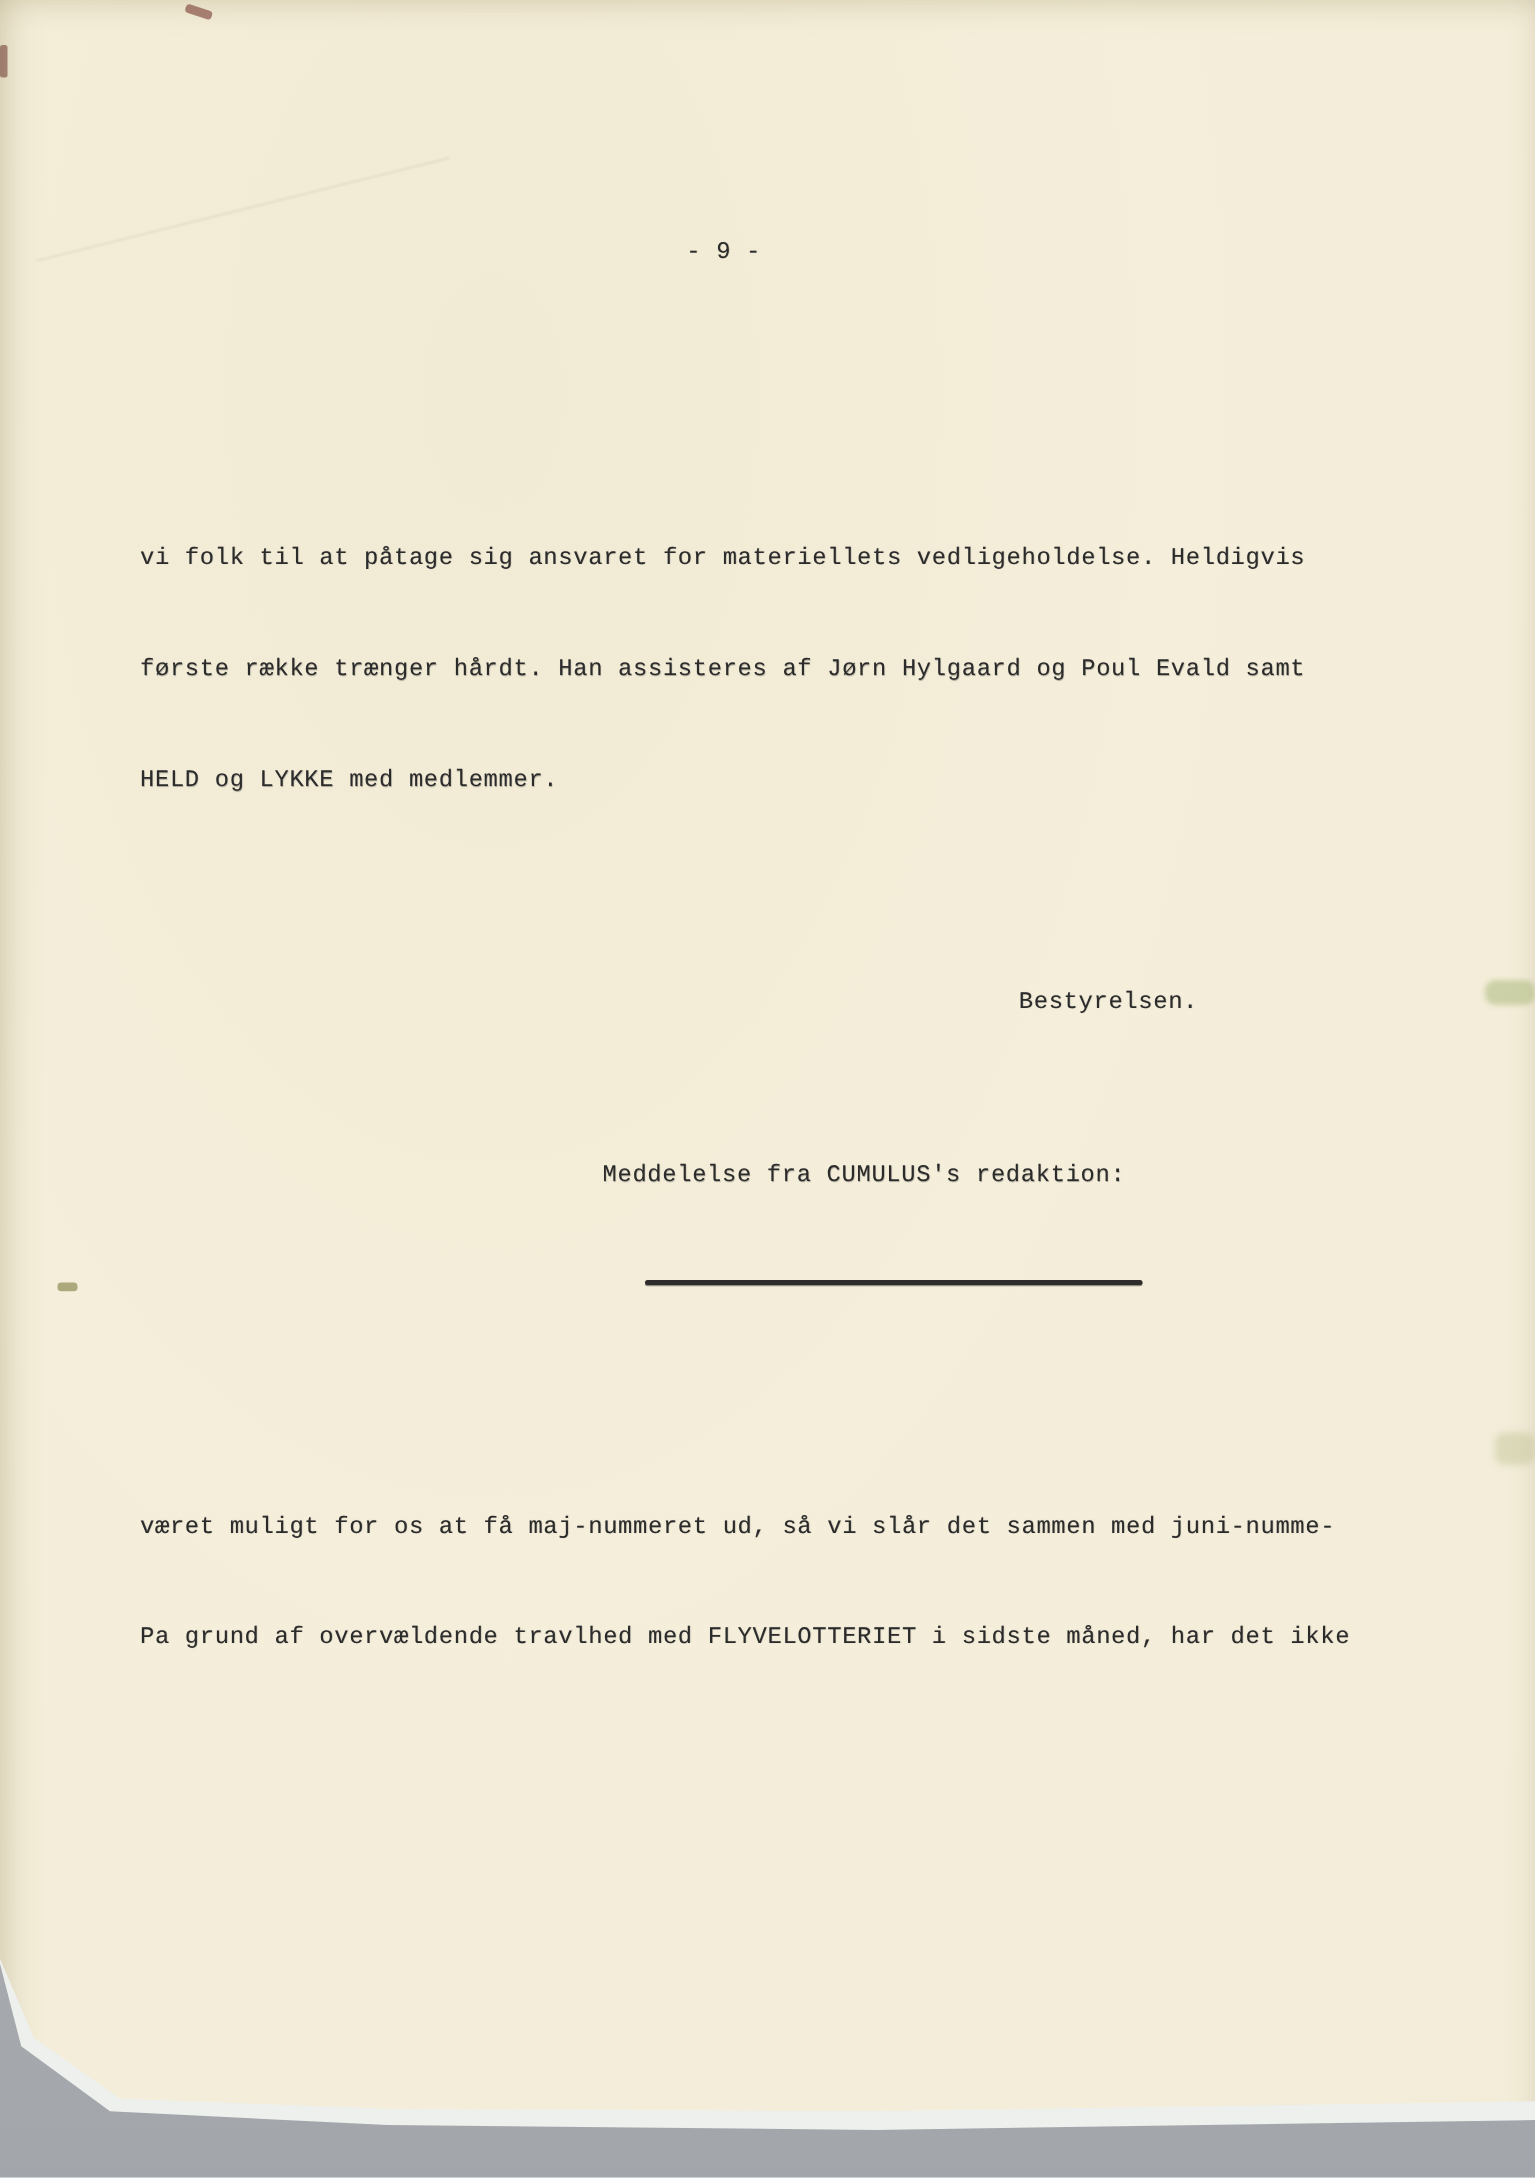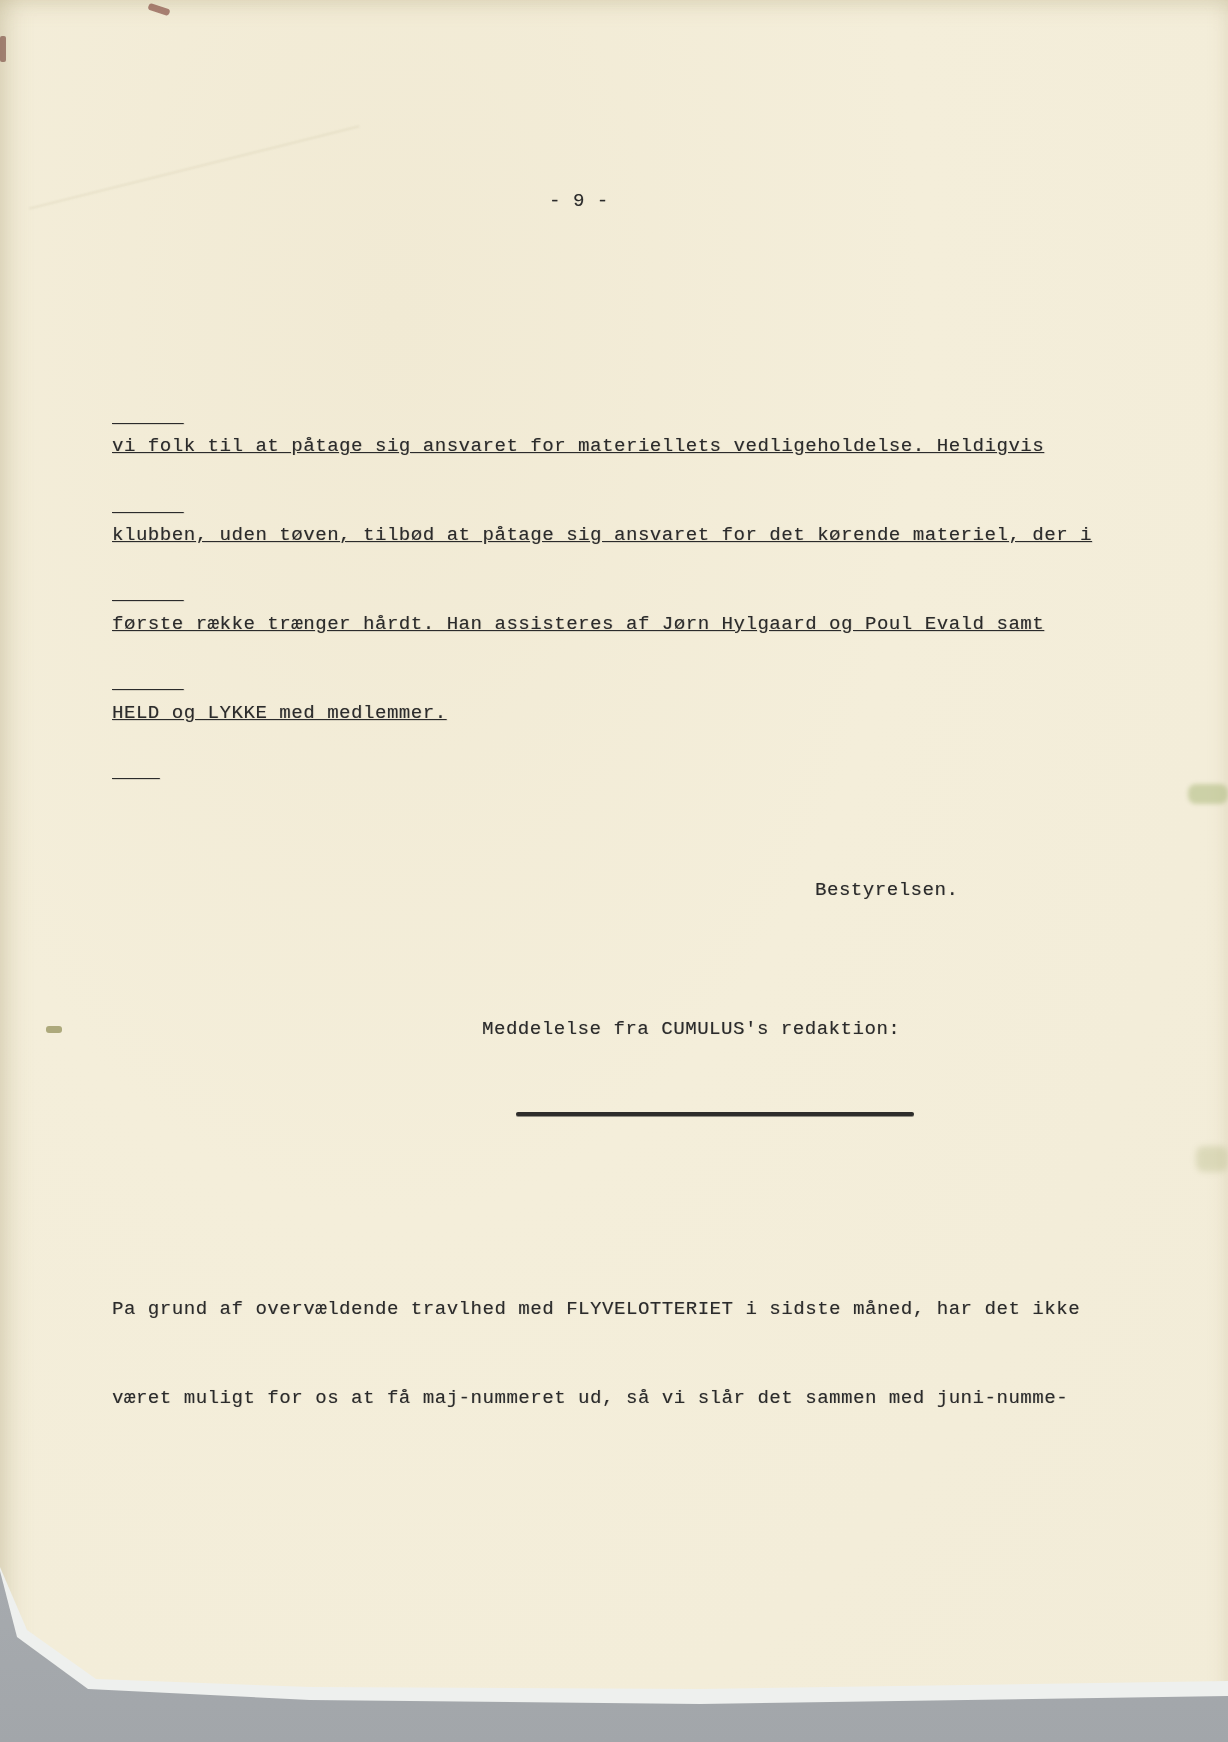--- a/index.html
+++ b/index.html
@@ -23,21 +23,21 @@
                 inset -14px 0 20px -12px rgba(170,160,120,0.18);
   }
   .text-col {
     position:absolute; left:112px; top:98px; width:1010px;
     color:#2b2b2b;
     font-size:19px; line-height:29.6px; letter-spacing:0.55px;
     white-space:pre;
     text-shadow: 0.4px 0.4px 0.7px rgba(45,45,45,0.38);
   }
   .pageno       { padding-left:437px; }
-  .para1        { margin-top:68px;text-decoration:underline; }
+  .para1        { margin-top:68px; }
   .sig-board    { padding-left:703px; }
   .heading1     { margin-top:20px; padding-left:370px; }
   .rule {
     margin-top:9px; margin-left:404px;
     width:398px; height:4px;
     background:#2e2d2b; border-radius:2px;
     box-shadow:0 1px 0 rgba(46,45,43,0.5);
   }
   .para2        { margin-top:31px; }
   .mark { position:absolute; pointer-events:none; }
@@ -58,33 +58,32 @@
 <div class="paper-under"></div>
 <div class="paper">
   <div class="crease"></div>
 
   <div class="text-col">
 
     <div class="pageno">- 9 -</div>
 
     <div class="para1">
       <div>vi folk til at påtage sig ansvaret for materiellets vedligeholdelse. Heldigvis</div>
-      <div>klubben, uden tøven, tilbød at påtage sig ansvaret for det kørende materiel, der i</div>
       <div>første række trænger hårdt. Han assisteres af Jørn Hylgaard og Poul Evald samt</div>
       <div>HELD og LYKKE med medlemmer.</div>
     </div>
 
     <div class="sig-board">Bestyrelsen.</div>
 
     <div class="heading1">Meddelelse fra CUMULUS's redaktion:</div>
     <div class="rule"></div>
 
     <div class="para2">
+      <div>været muligt for os at få maj-nummeret ud, så vi slår det sammen med juni-numme-</div>
       <div>Pa grund af overvældende travlhed med FLYVELOTTERIET i sidste måned, har det ikke</div>
-      <div>været muligt for os at få maj-nummeret ud, så vi slår det sammen med juni-numme-</div>
       
     </div>
 
     
 
     
 
     
 
     

